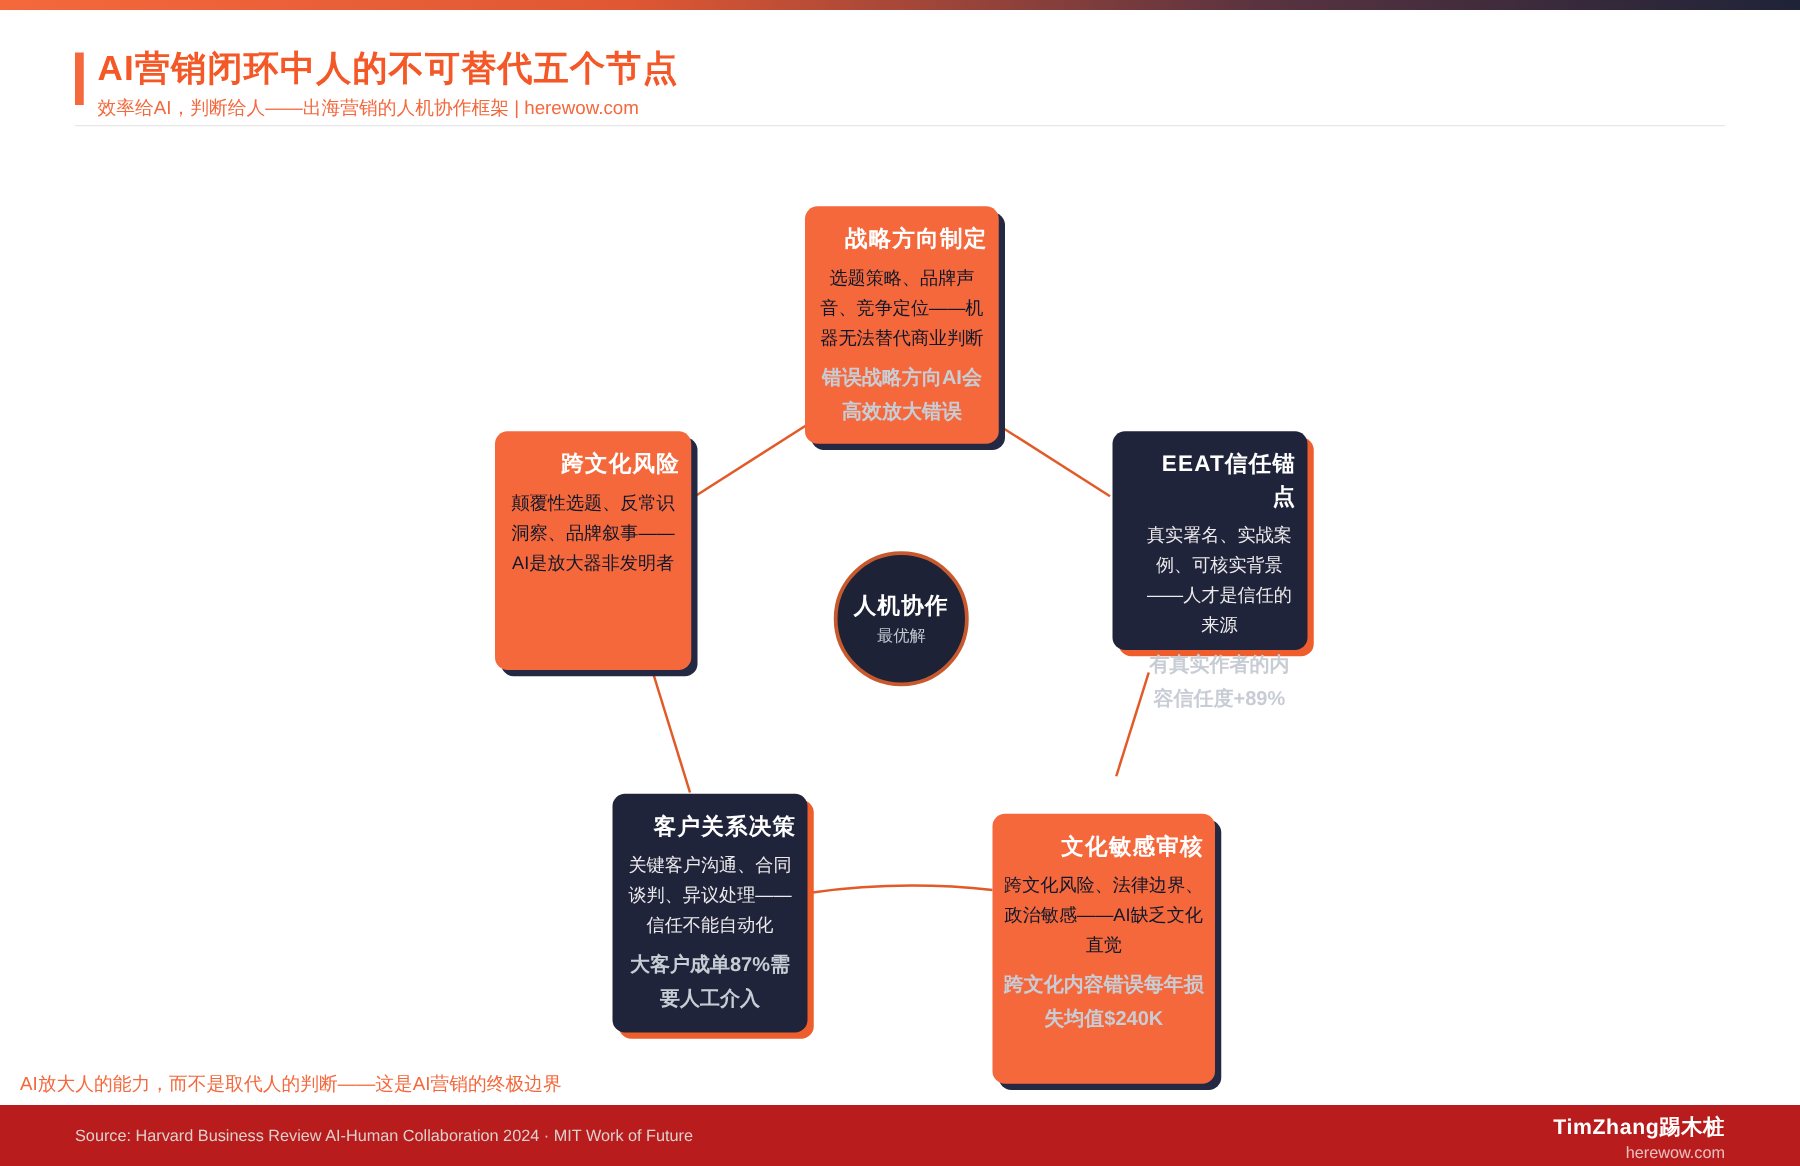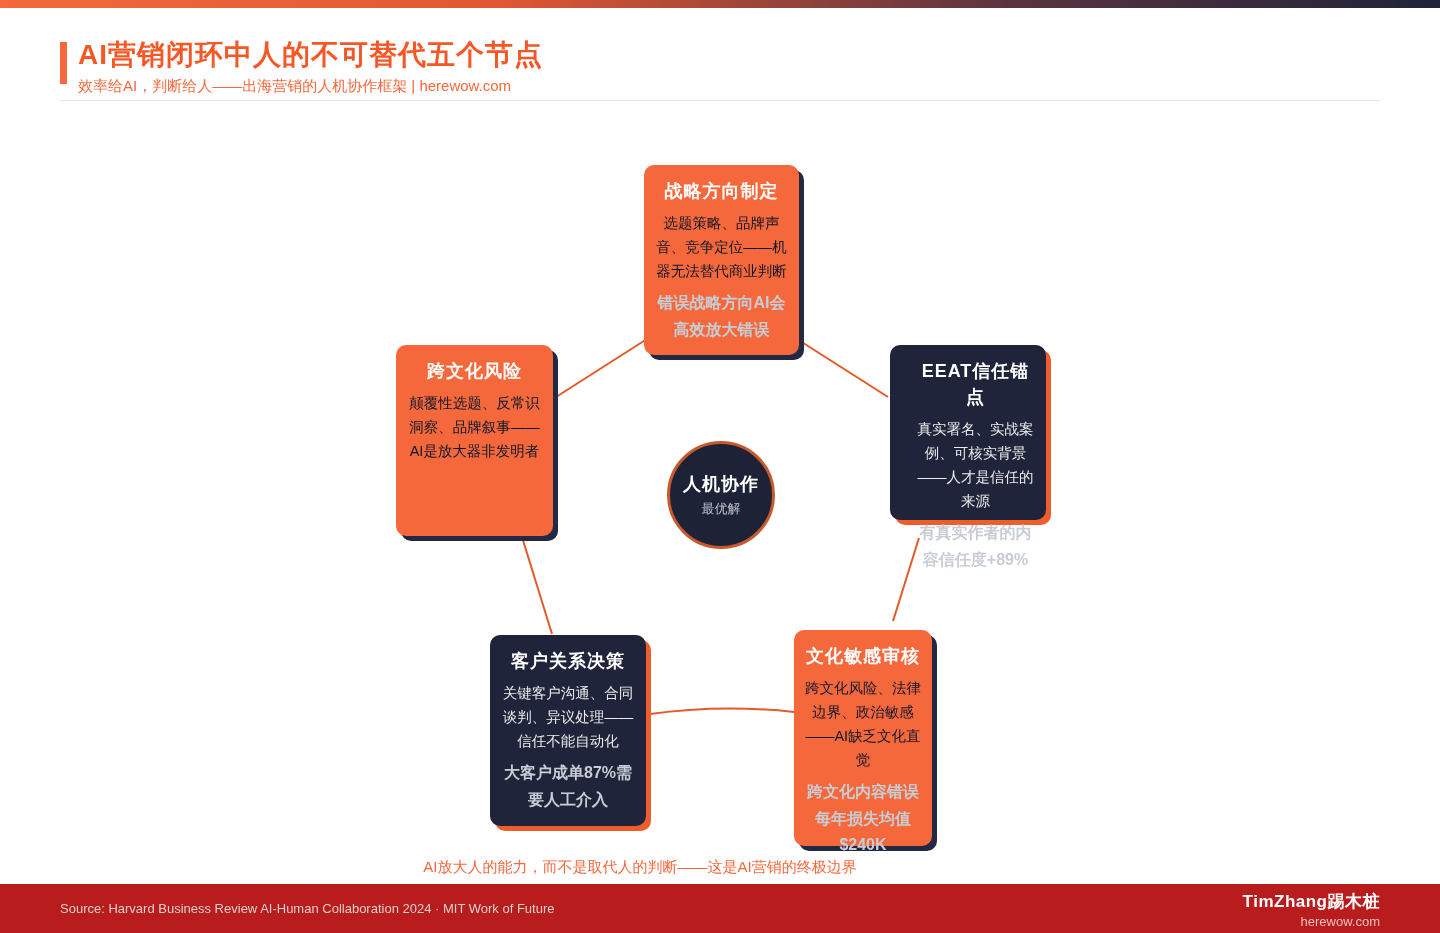--- a/index.html
+++ b/index.html
@@ -19,41 +19,41 @@
   .subtitle { position:absolute; left:18px; top:41px; font-size:15px; color:#f4683c; white-space:nowrap; }
   .divider { position:absolute; left:60px; top:100px; width:1320px; height:1px; background:#e7e7e7; }
 
   
   .lines { position:absolute; left:0; top:0; width:1440px; height:933px; pointer-events:none; }
 
   
   .node { position:absolute; border-radius:10px; text-align:center; padding:13px 9px 10px 9px; }
   .node.orange { background:#f4683c; box-shadow:5px 5px 0 0 #242943; }
   .node.dark   { background:#20243a; box-shadow:5px 5px 0 0 #ed5e2c; }
-  .node-title { font-size:18px; font-weight:700; color:#ffffff; line-height:26px; margin-bottom:7px; letter-spacing:1px; }
+  .node-title { font-size:18px; font-weight:700; color:#ffffff; line-height:26px; margin-bottom:7px; letter-spacing:1px;text-align:right; }
   .node-body { font-size:14.5px; line-height:24px; margin-bottom:7px; }
   .node.orange .node-body { color:#0f172a; }
   .node.dark   .node-body { color:#eceaec; }
   .node-highlight { font-size:16px; font-weight:700; line-height:26.5px; color:#c8cdd5; }
 
   .pos-strategy { left:644px; top:165px; width:155px; height:190px; }
   .pos-creative { left:396px; top:345px; width:157px; height:191px; }
   .pos-eeat     { left:890px; top:345px; width:156px; height:175px;padding-left:24px; }
   .pos-customer { left:490px; top:635px; width:156px; height:191px; }
-  .pos-culture  { left:794px; top:630px; width:138px; height:216px; }
+  .pos-culture  { left:794px; top:651px; width:178px; height:216px; }
 
   
   .center-circle { position:absolute; left:667px; top:441px; width:108px; height:108px;
     border-radius:50%; background:#1e2236; border:3px solid #c65a2e;
     display:flex; flex-direction:column; align-items:center; justify-content:center; }
   .center-title { font-size:18px; font-weight:700; color:#ffffff; letter-spacing:1px; }
   .center-sub { font-size:13px; color:#c2c6cf; margin-top:4px; }
 
   
-  .footnote { position:absolute; left:0; top:858px; width:1280px; text-align:center;
+  .footnote { position:absolute; left:16px; top:858px; width:1280px; text-align:left;
     font-size:15px; color:#f4683c; }
 
   
   .footer { position:absolute; left:0; top:884px; width:1440px; height:49px; background:#b91c1c; }
   .footer-source { position:absolute; left:60px; top:17px; font-size:13px; color:#ddd2cd; }
   .footer-right { position:absolute; right:60px; top:6px; text-align:right; }
   .footer-brand { font-size:17px; font-weight:700; color:#ffffff; letter-spacing:0.5px; }
   .footer-site { font-size:13px; color:rgba(255,255,255,0.72); margin-top:1px; }
 </style>
 </head>

